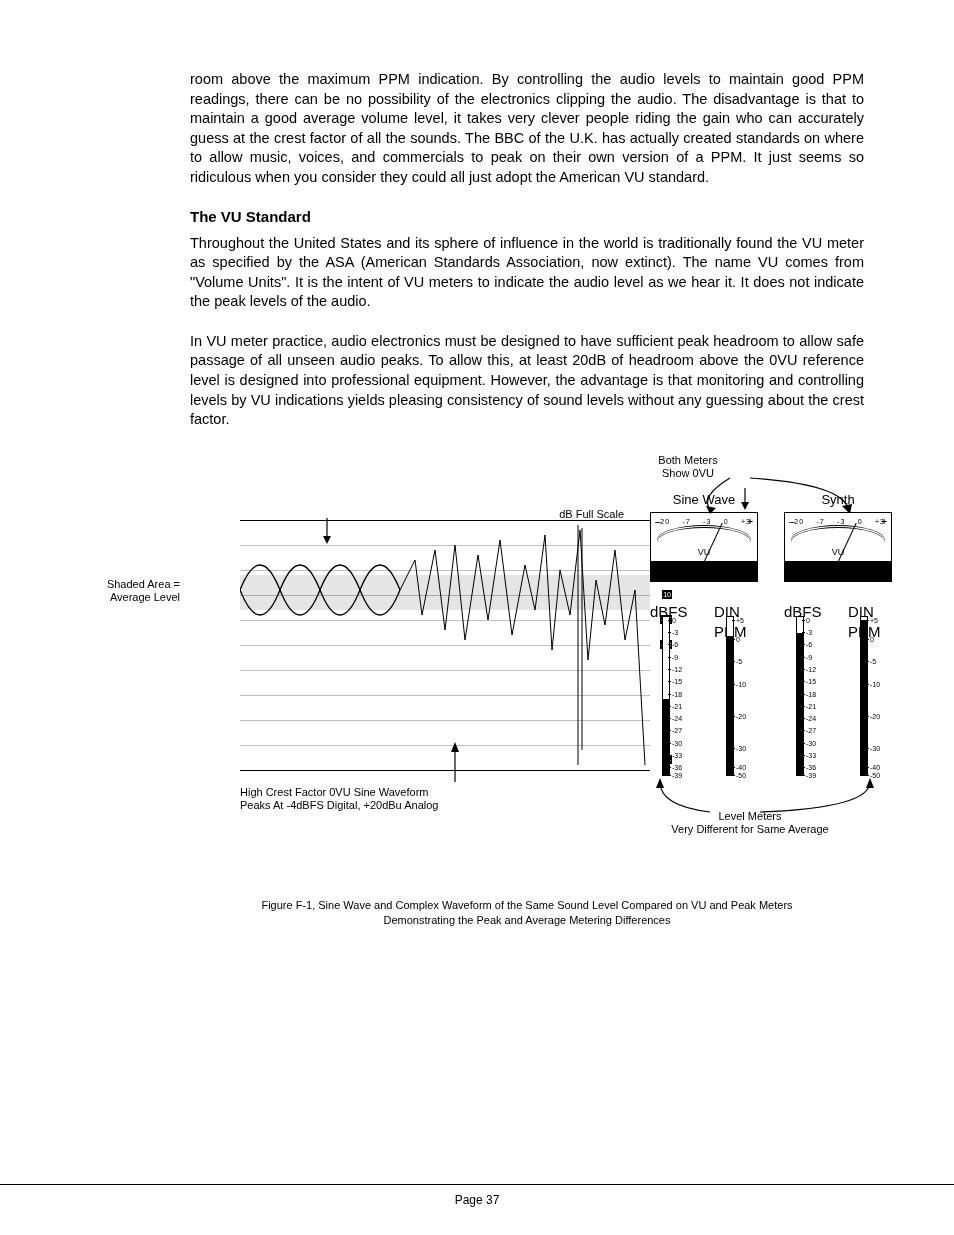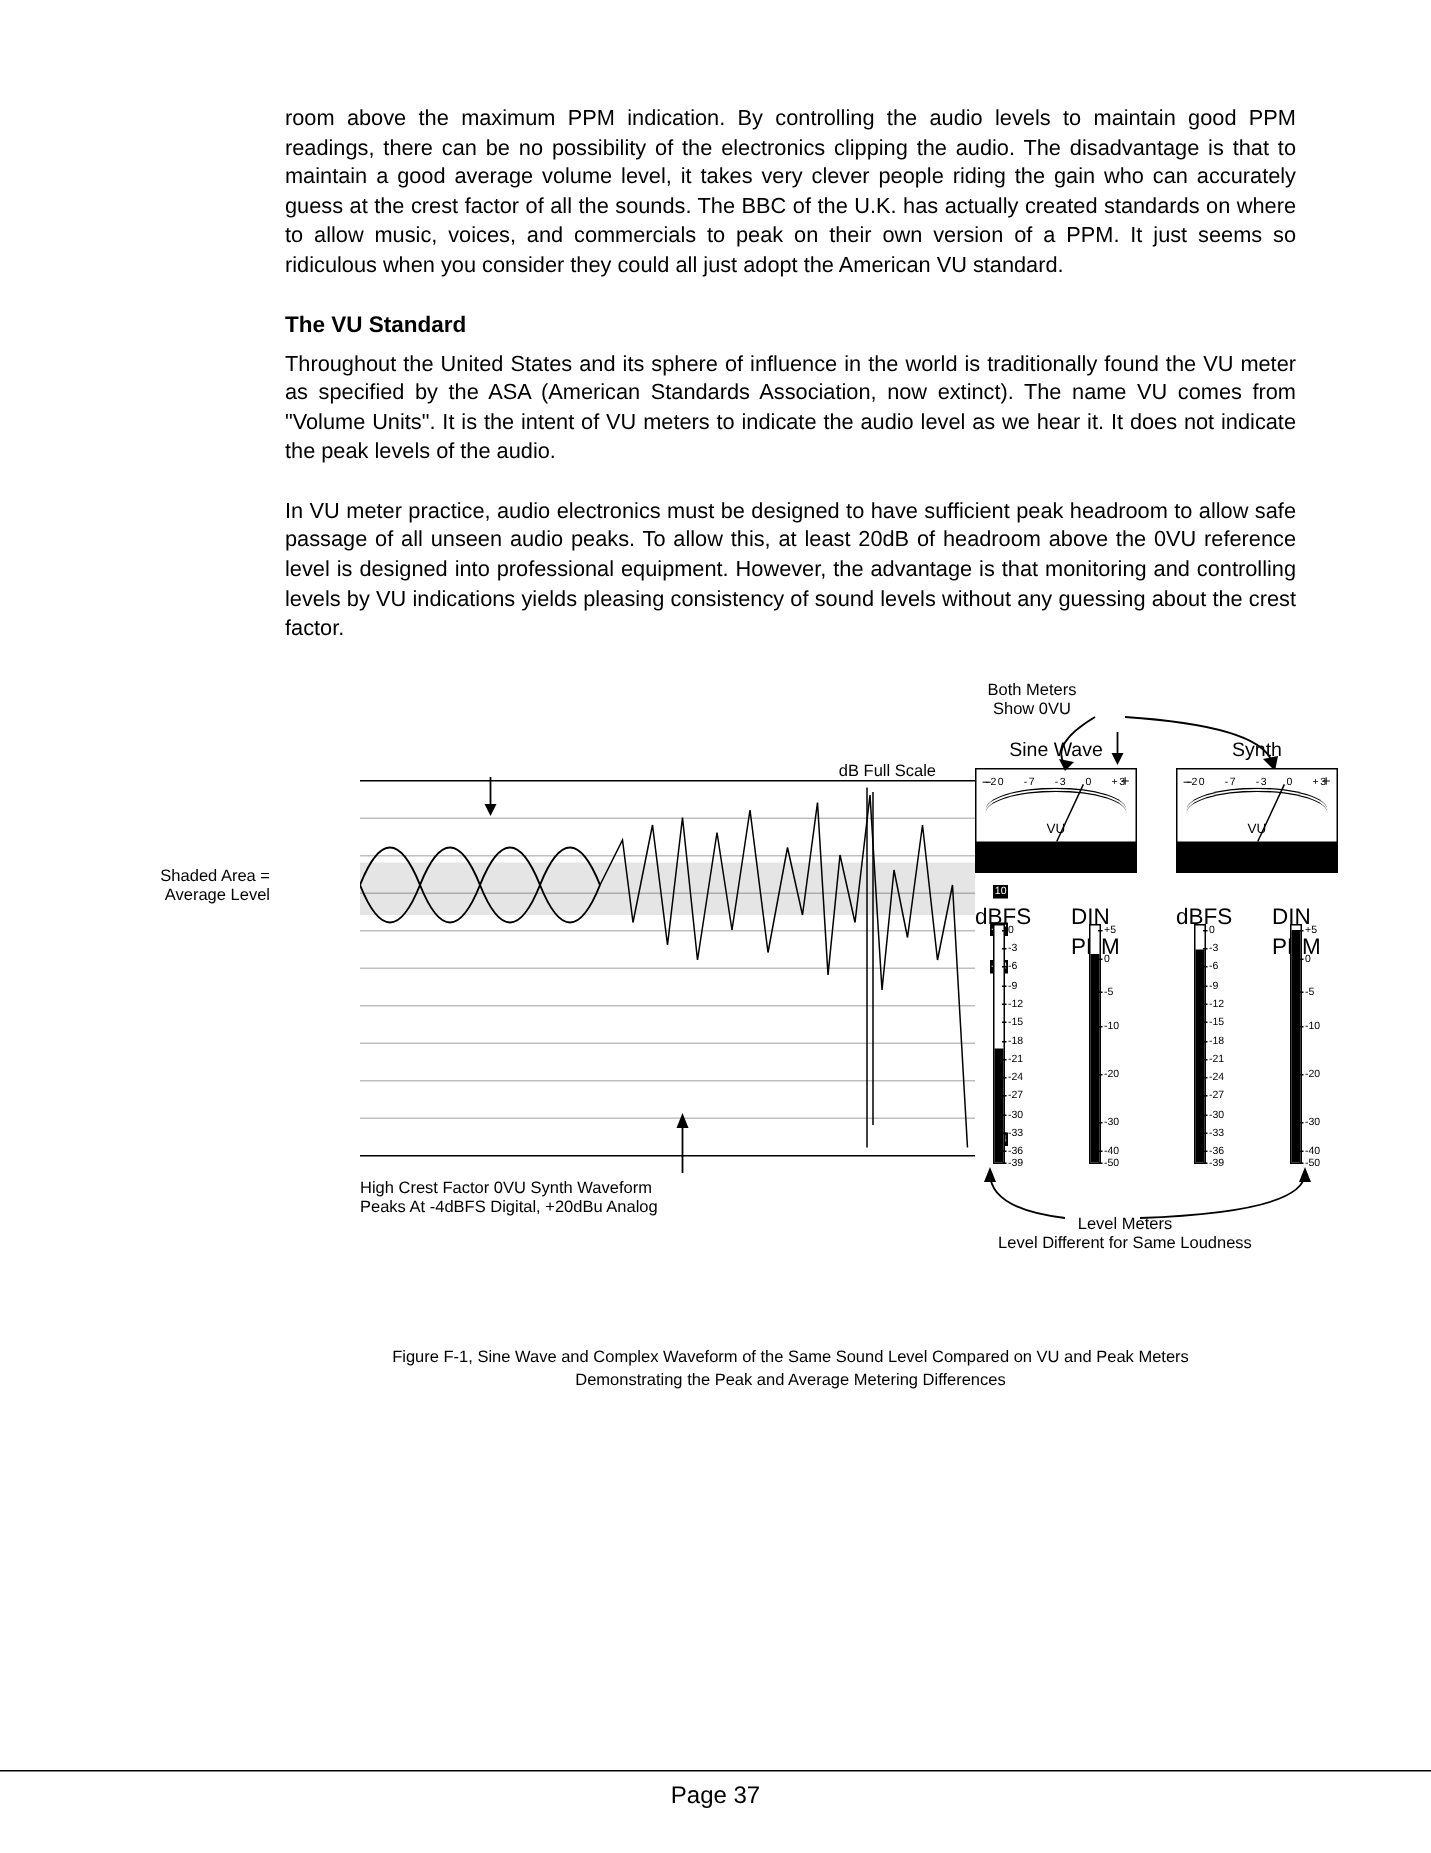--- a/index.html
+++ b/index.html
@@ -4,21 +4,21 @@
 <style>
   html,body{margin:0;padding:0;background:#fff;color:#000;font-family:Arial,Helvetica,sans-serif;}
   .page{width:954px;height:1235px;position:relative;box-sizing:border-box;padding:70px 80px 60px 80px;}
   .header{border-bottom:1.5px solid #000;padding-bottom:6px;margin-bottom:28px;}
   .header h1{margin:0;font-family:Arial,Helvetica,sans-serif;font-weight:400;font-size:26px;text-align:right;}
   .content{margin-left:110px;margin-right:10px;font-size:14.5px;line-height:1.35;}
   .content p{margin:0 0 20px 0;text-align:justify;}
   .content h2{font-size:15px;font-weight:bold;margin:0 0 6px 0;}
   .figwrap{position:relative;height:420px;margin-top:30px;}
   .caption{margin:18px 60px 0 60px;text-align:center;font-size:11px;line-height:1.35;}
-  .footer{position:absolute;left:0;right:0;bottom:28px;border-top:1.5px solid #000;padding-top:8px;text-align:center;font-size:16px;}
+  .footer{position:absolute;left:0;right:0;bottom:28px;border-top:1.5px solid #000;padding-top:8px;text-align:center;font-size:12px;}
   
   .lbl{position:absolute;font-size:11px;line-height:1.25;text-align:center;}
   .lbl.left{text-align:right;}
   .lbl.leftc{text-align:center;}
   .vu-box{position:absolute;width:108px;}
   .vu-face{height:48px;border:1px solid #000;background:#fff;position:relative;}
   .vu-base{height:20px;background:#000;}
   .vu-scale{position:absolute;top:4px;left:6px;right:6px;font-size:7px;letter-spacing:1px;display:flex;justify-content:space-between;}
   .vu-arc{position:absolute;left:6px;right:6px;top:12px;height:14px;border-top:1px solid #000;border-radius:50%/100% 100% 0 0;border-left:none;border-right:none;border-bottom:none;}
   .vu-arc2{position:absolute;left:6px;right:6px;top:14px;height:14px;border-top:1px solid #000;border-radius:50%/100% 100% 0 0;border-left:none;border-right:none;border-bottom:none;}
@@ -104,21 +104,21 @@
           <line x1="338" y1="5" x2="338" y2="245" stroke="#000" stroke-width="1"></line>
           <line x1="342" y1="8" x2="342" y2="230" stroke="#000" stroke-width="1"></line>
         </svg>
       </div>
 
       <svg class="arrow" style="left:258px;top:282px;" width="14" height="40">
           <line x1="7" y1="40" x2="7" y2="8" stroke="#000" stroke-width="1.2"></line>
           <polygon points="7,0 3,10 11,10" fill="#000"></polygon>
         </svg>
       <div class="lbl" style="left:50px;top:326px;width:290px;text-align:left;">
-        <div>High Crest Factor 0VU Synth Waveform</div>
+        <div>High Crest Factor 0VU Sine Waveform</div>
         <div>Peaks At -4dBFS Digital, +20dBu Analog</div>
       </div>
 
       <div class="lbl" style="left:460px;top:32px;width:108px;font-size:13px;">Sine Wave</div>
       <svg class="arrow" style="left:548px;top:28px;" width="14" height="22">
           <line x1="7" y1="0" x2="7" y2="16" stroke="#000" stroke-width="1.2"></line>
           <polygon points="7,22 3,14 11,14" fill="#000"></polygon>
         </svg>
       <div class="vu-box" style="left:460px;top:52px;">
         <div class="vu-face">
@@ -239,21 +239,21 @@
           <div class="tick" style="top:40%">-10</div>
           <div class="tick" style="top:60%">-20</div>
           <div class="tick" style="top:80%">-30</div>
           <div class="tick" style="top:92%">-40</div>
           <div class="tick" style="top:97%">-50</div>
         </div>
       </div>
 
       <div class="lbl" style="left:450px;top:350px;width:220px;">
         <div>Level Meters</div>
-        <div>Level Different for Same Loudness</div>
+        <div>Very Different for Same Average</div>
       </div>
       <svg style="position:absolute;left:450px;top:318px;width:260px;height:40px;">
         <path d="M 70 34 Q 20 28 20 4" stroke="#000" stroke-width="1.2" fill="none"></path>
         <polygon points="20,0 16,10 24,10" fill="#000"></polygon>
         <path d="M 120 34 Q 230 30 230 4" stroke="#000" stroke-width="1.2" fill="none"></path>
         <polygon points="230,0 226,10 234,10" fill="#000"></polygon>
       </svg>
 
     </div>
 

